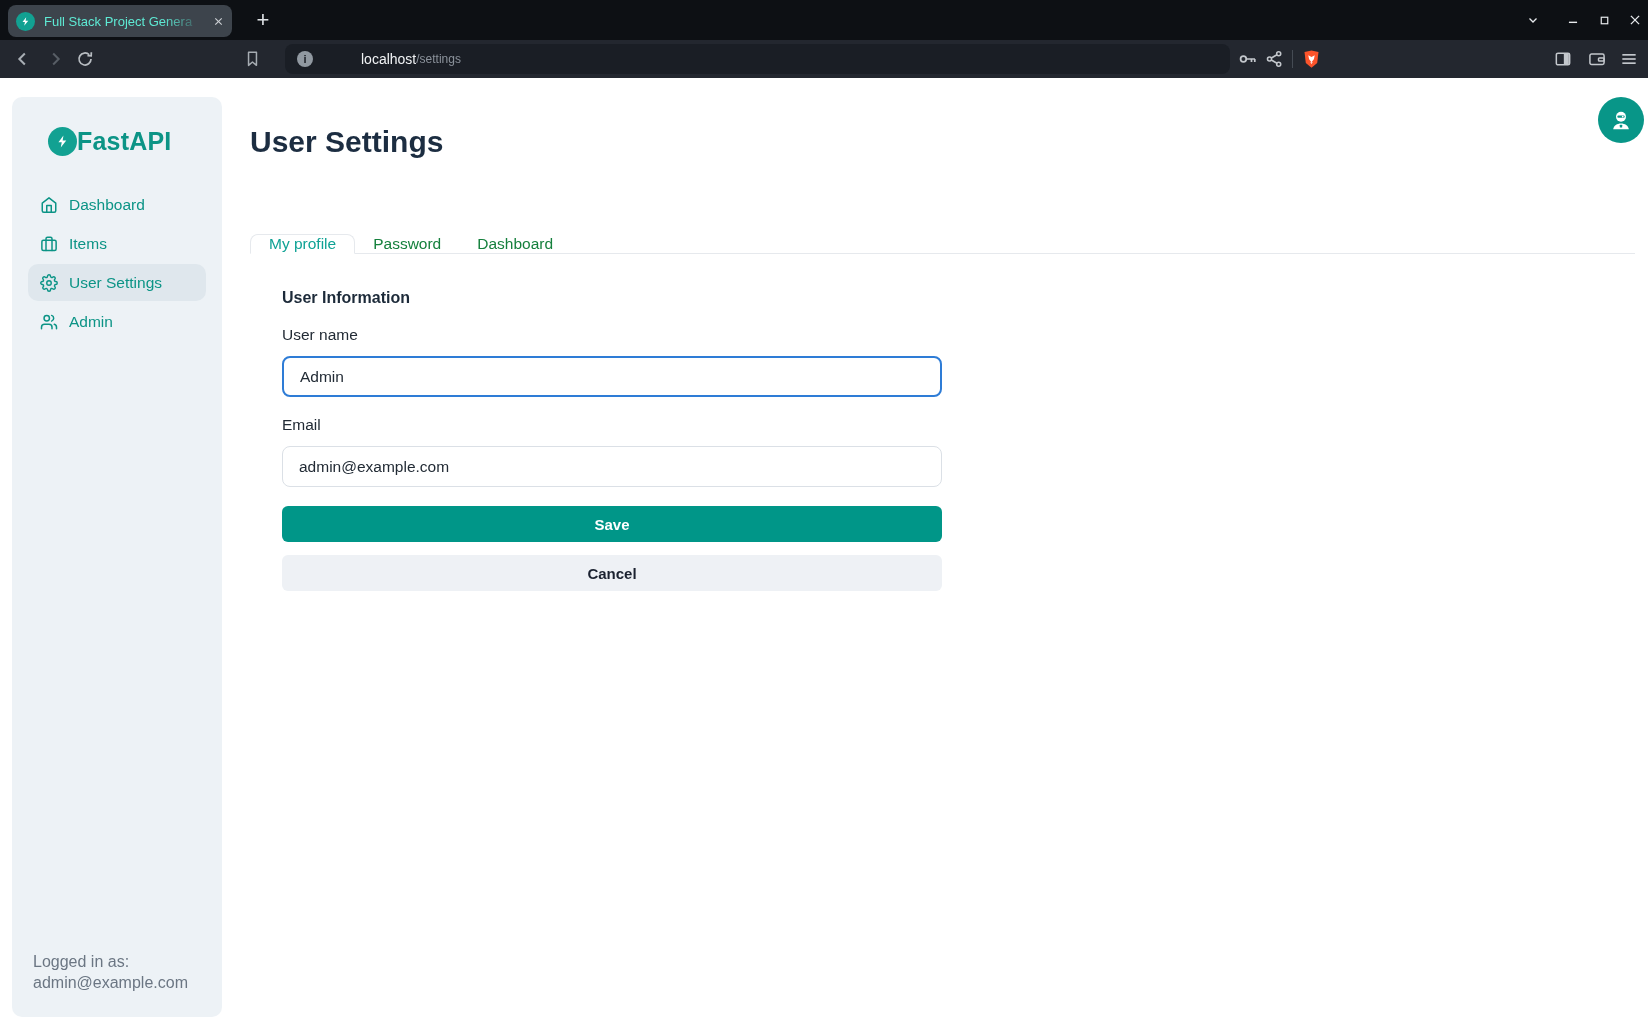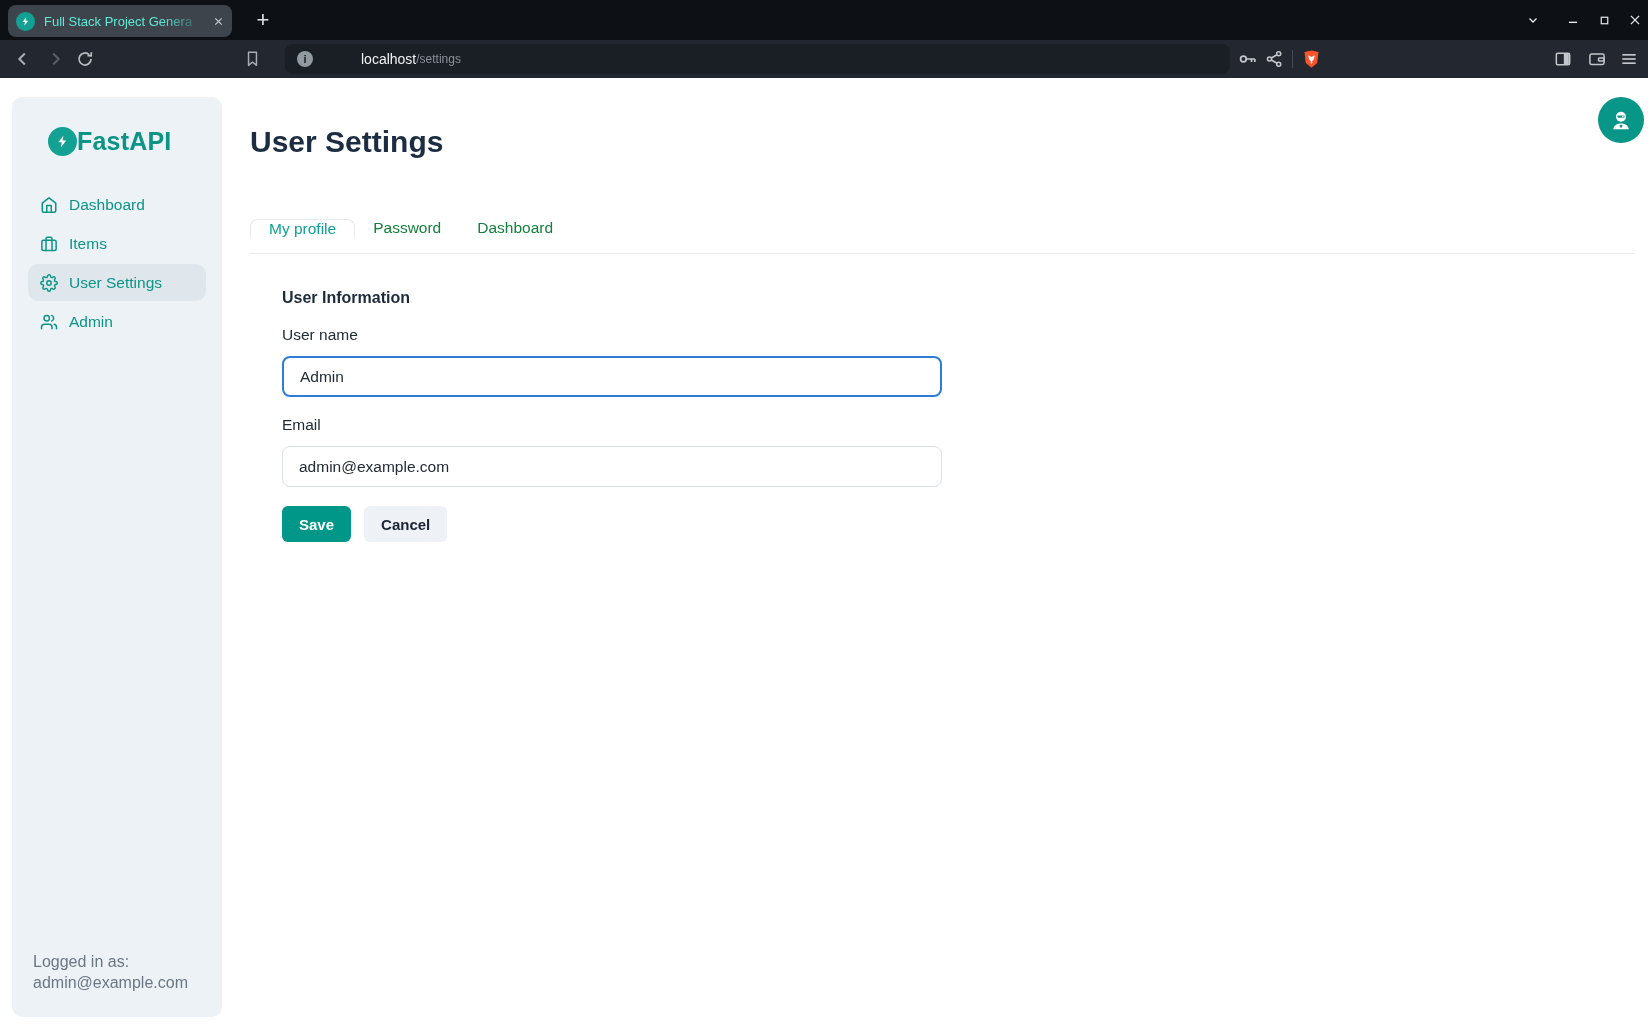--- a/index.html
+++ b/index.html
@@ -44,32 +44,32 @@
   .nav-item { display:flex; align-items:center; gap:11px; height:37px; margin:2px 16px 2px 16px; padding-left:12px;
               border-radius:10px; color:#0c9486; font-size:15.5px; cursor:pointer; }
   .nav-item.active { background:#dfe7ed; }
   .sfooter { position:absolute; left:21px; bottom:24px; font-size:16px; color:#6b7683; line-height:21px; }
 
   .page-title { position:absolute; left:250px; top:47px; font-size:30px; font-weight:700; color:#1c2d41; }
   .avatar-btn { position:absolute; left:1598px; top:19px; width:46px; height:46px; border-radius:50%; background:#089688;
                 display:flex; align-items:center; justify-content:center; cursor:pointer; }
 
   .tabsrow { position:absolute; left:250px; top:141px; width:1385px; height:35px; border-bottom:1px solid #e6e9ed;
-             display:flex; align-items:flex-start; }
+             display:flex; align-items:flex-end; }
   .ptab { padding:0 18px; display:flex; align-items:center; font-size:15.5px; color:#15803d; cursor:pointer; }
   .ptab.active { border:1px solid #e6e9ed; border-bottom:1px solid #ffffff; margin-bottom:-1px; border-radius:8px 8px 0 0;
                  color:#0fa295; background:#ffffff; }
 
   .form { position:absolute; left:282px; top:211px; width:660px; }
   .section-title { font-size:16px; font-weight:700; color:#1c2a39; }
   .field-label { font-size:15.5px; color:#222b35; margin-top:19px; }
   .text-input { width:100%; height:41px; margin-top:12px; border-radius:8px; font-size:15.5px; color:#222b35;
                 padding:0 16px; background:#ffffff; border:1px solid #dbe0e6; outline:none; font-family:"Liberation Sans", sans-serif; }
   .text-input.focused { border:2px solid #2e7cd6; }
-  .btn-row { display:flex; gap:13px; margin-top:19px; }
+  .btn-row { display:flex; gap:13px; margin-top:19px;flex-direction:column; }
   .btn { height:36px; border:none; border-radius:6px; font-size:15px; font-weight:700; padding:0 17px; cursor:pointer;
          font-family:"Liberation Sans", sans-serif; }
   .btn-save { background:#009688; color:#ffffff; }
   .btn-cancel { background:#eef1f5; color:#1b2230; }
 </style>
 </head>
 <body>
 
 <div class="tabstrip">
   <div class="tab">

